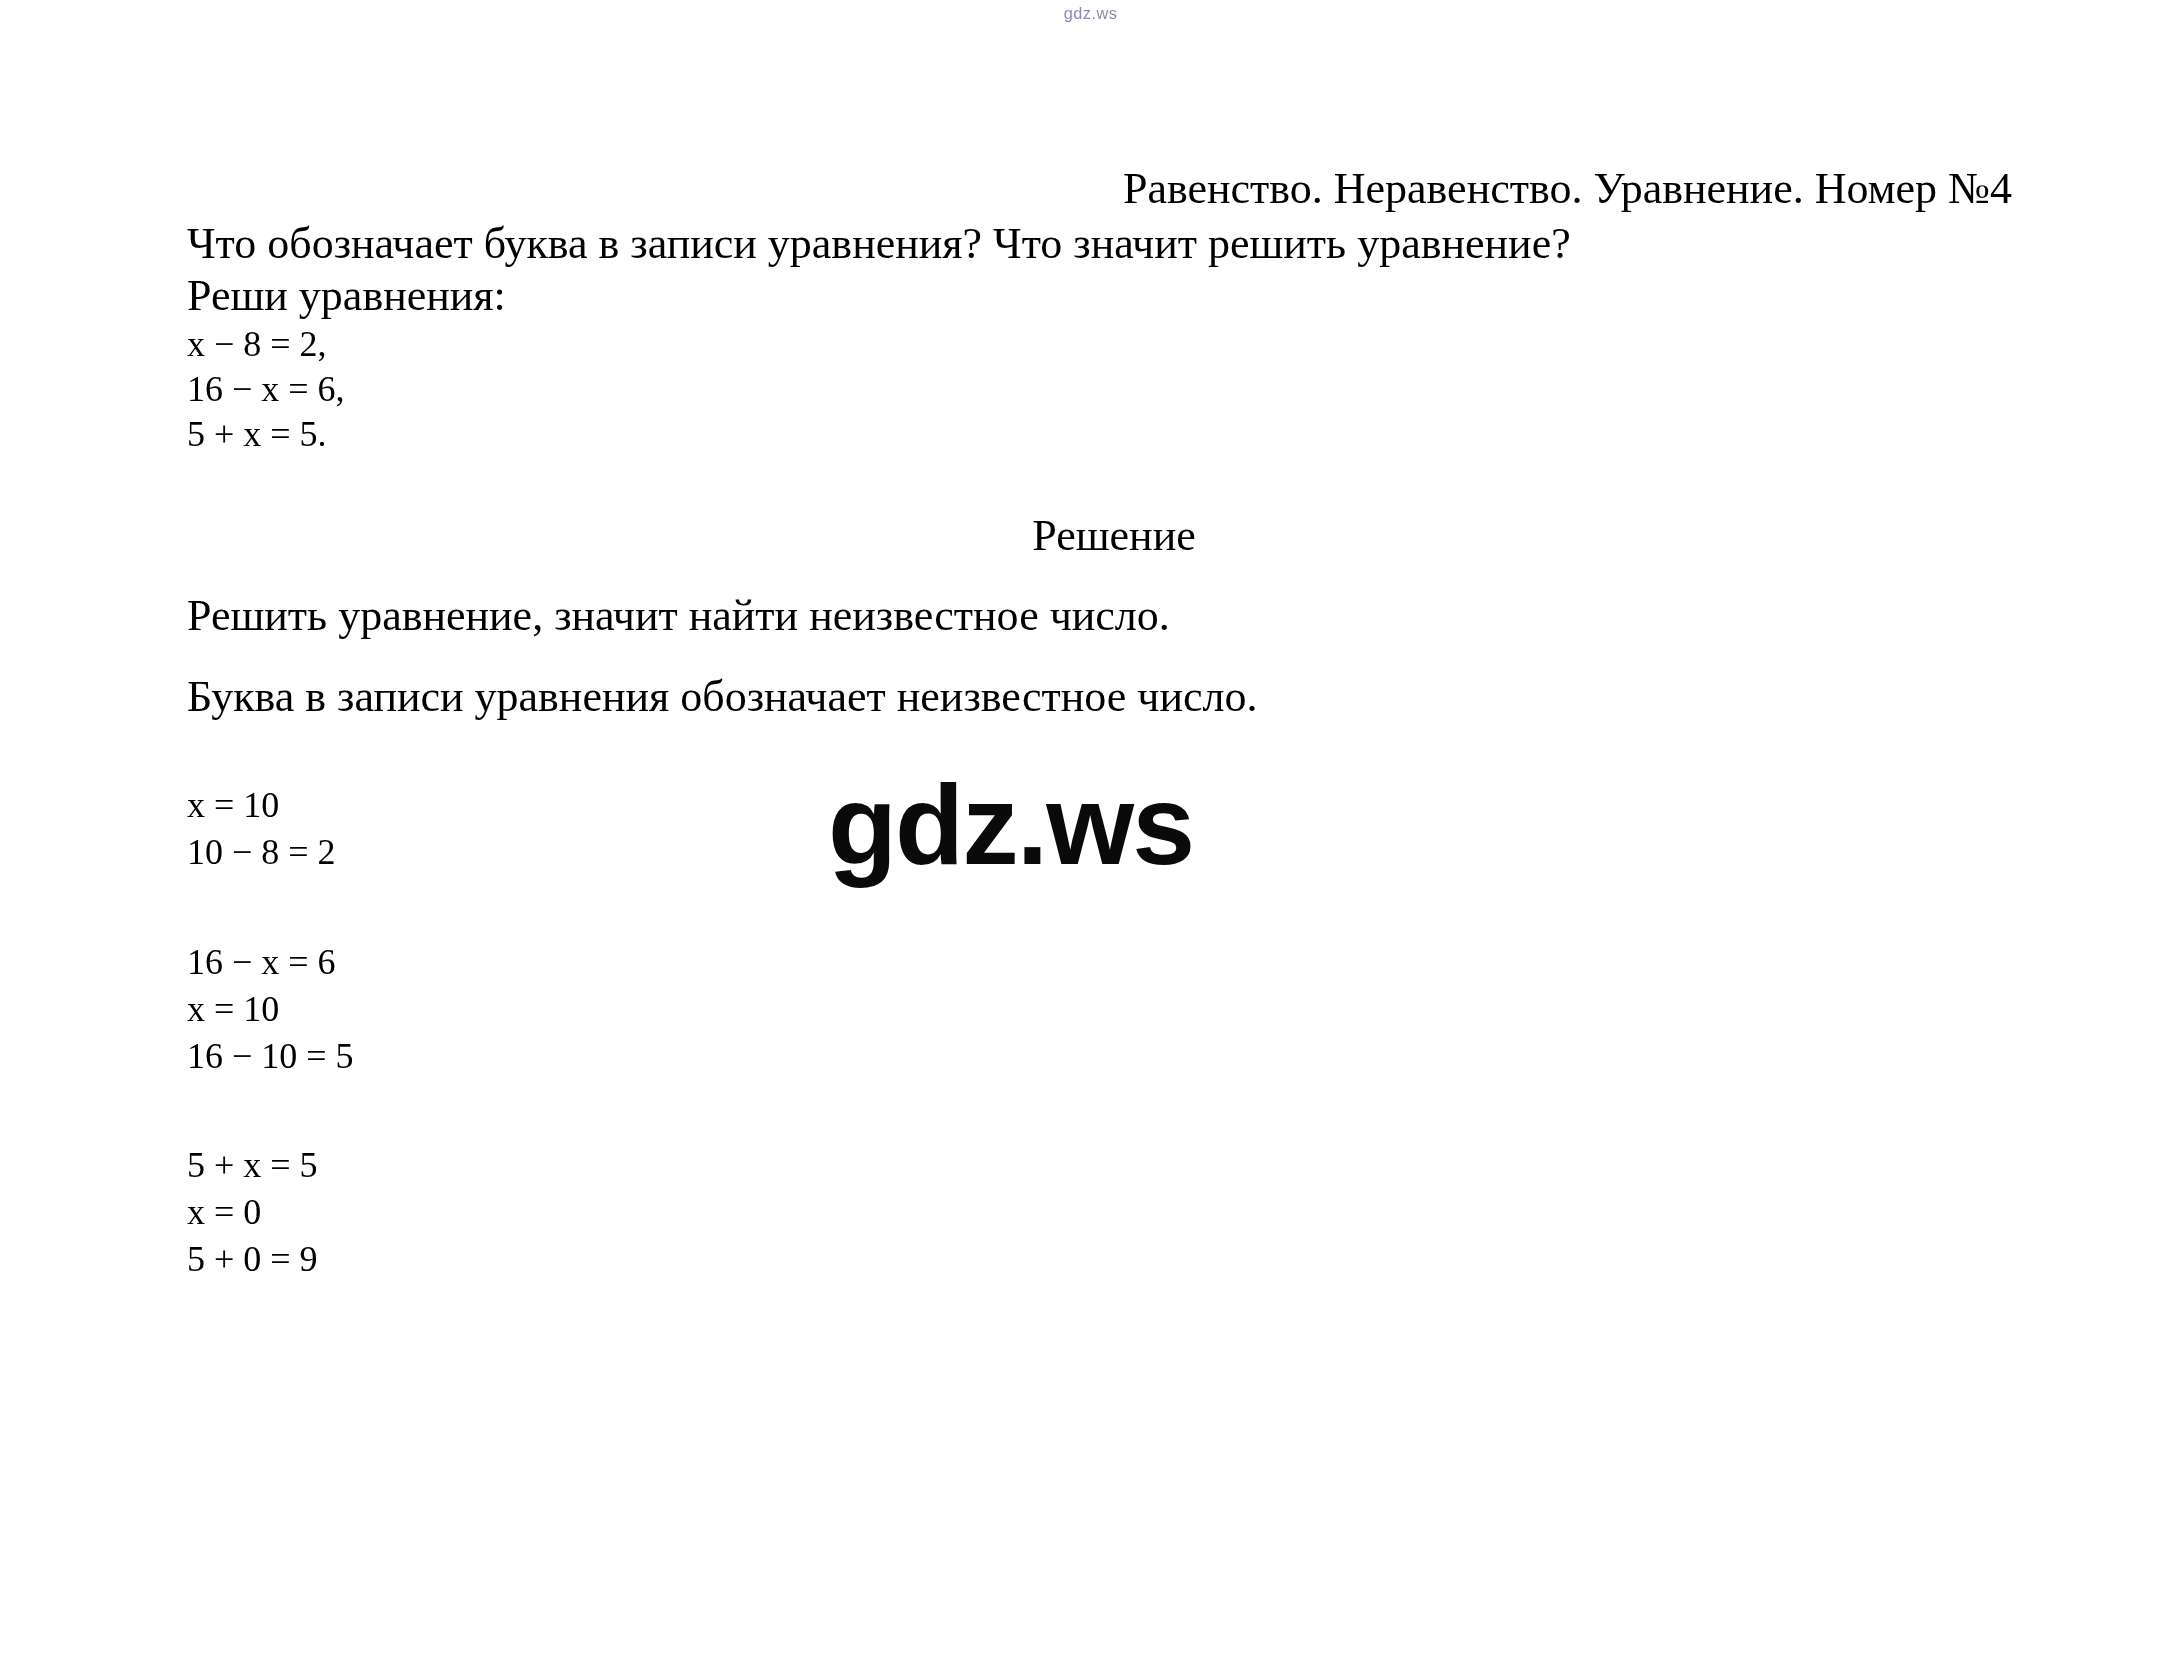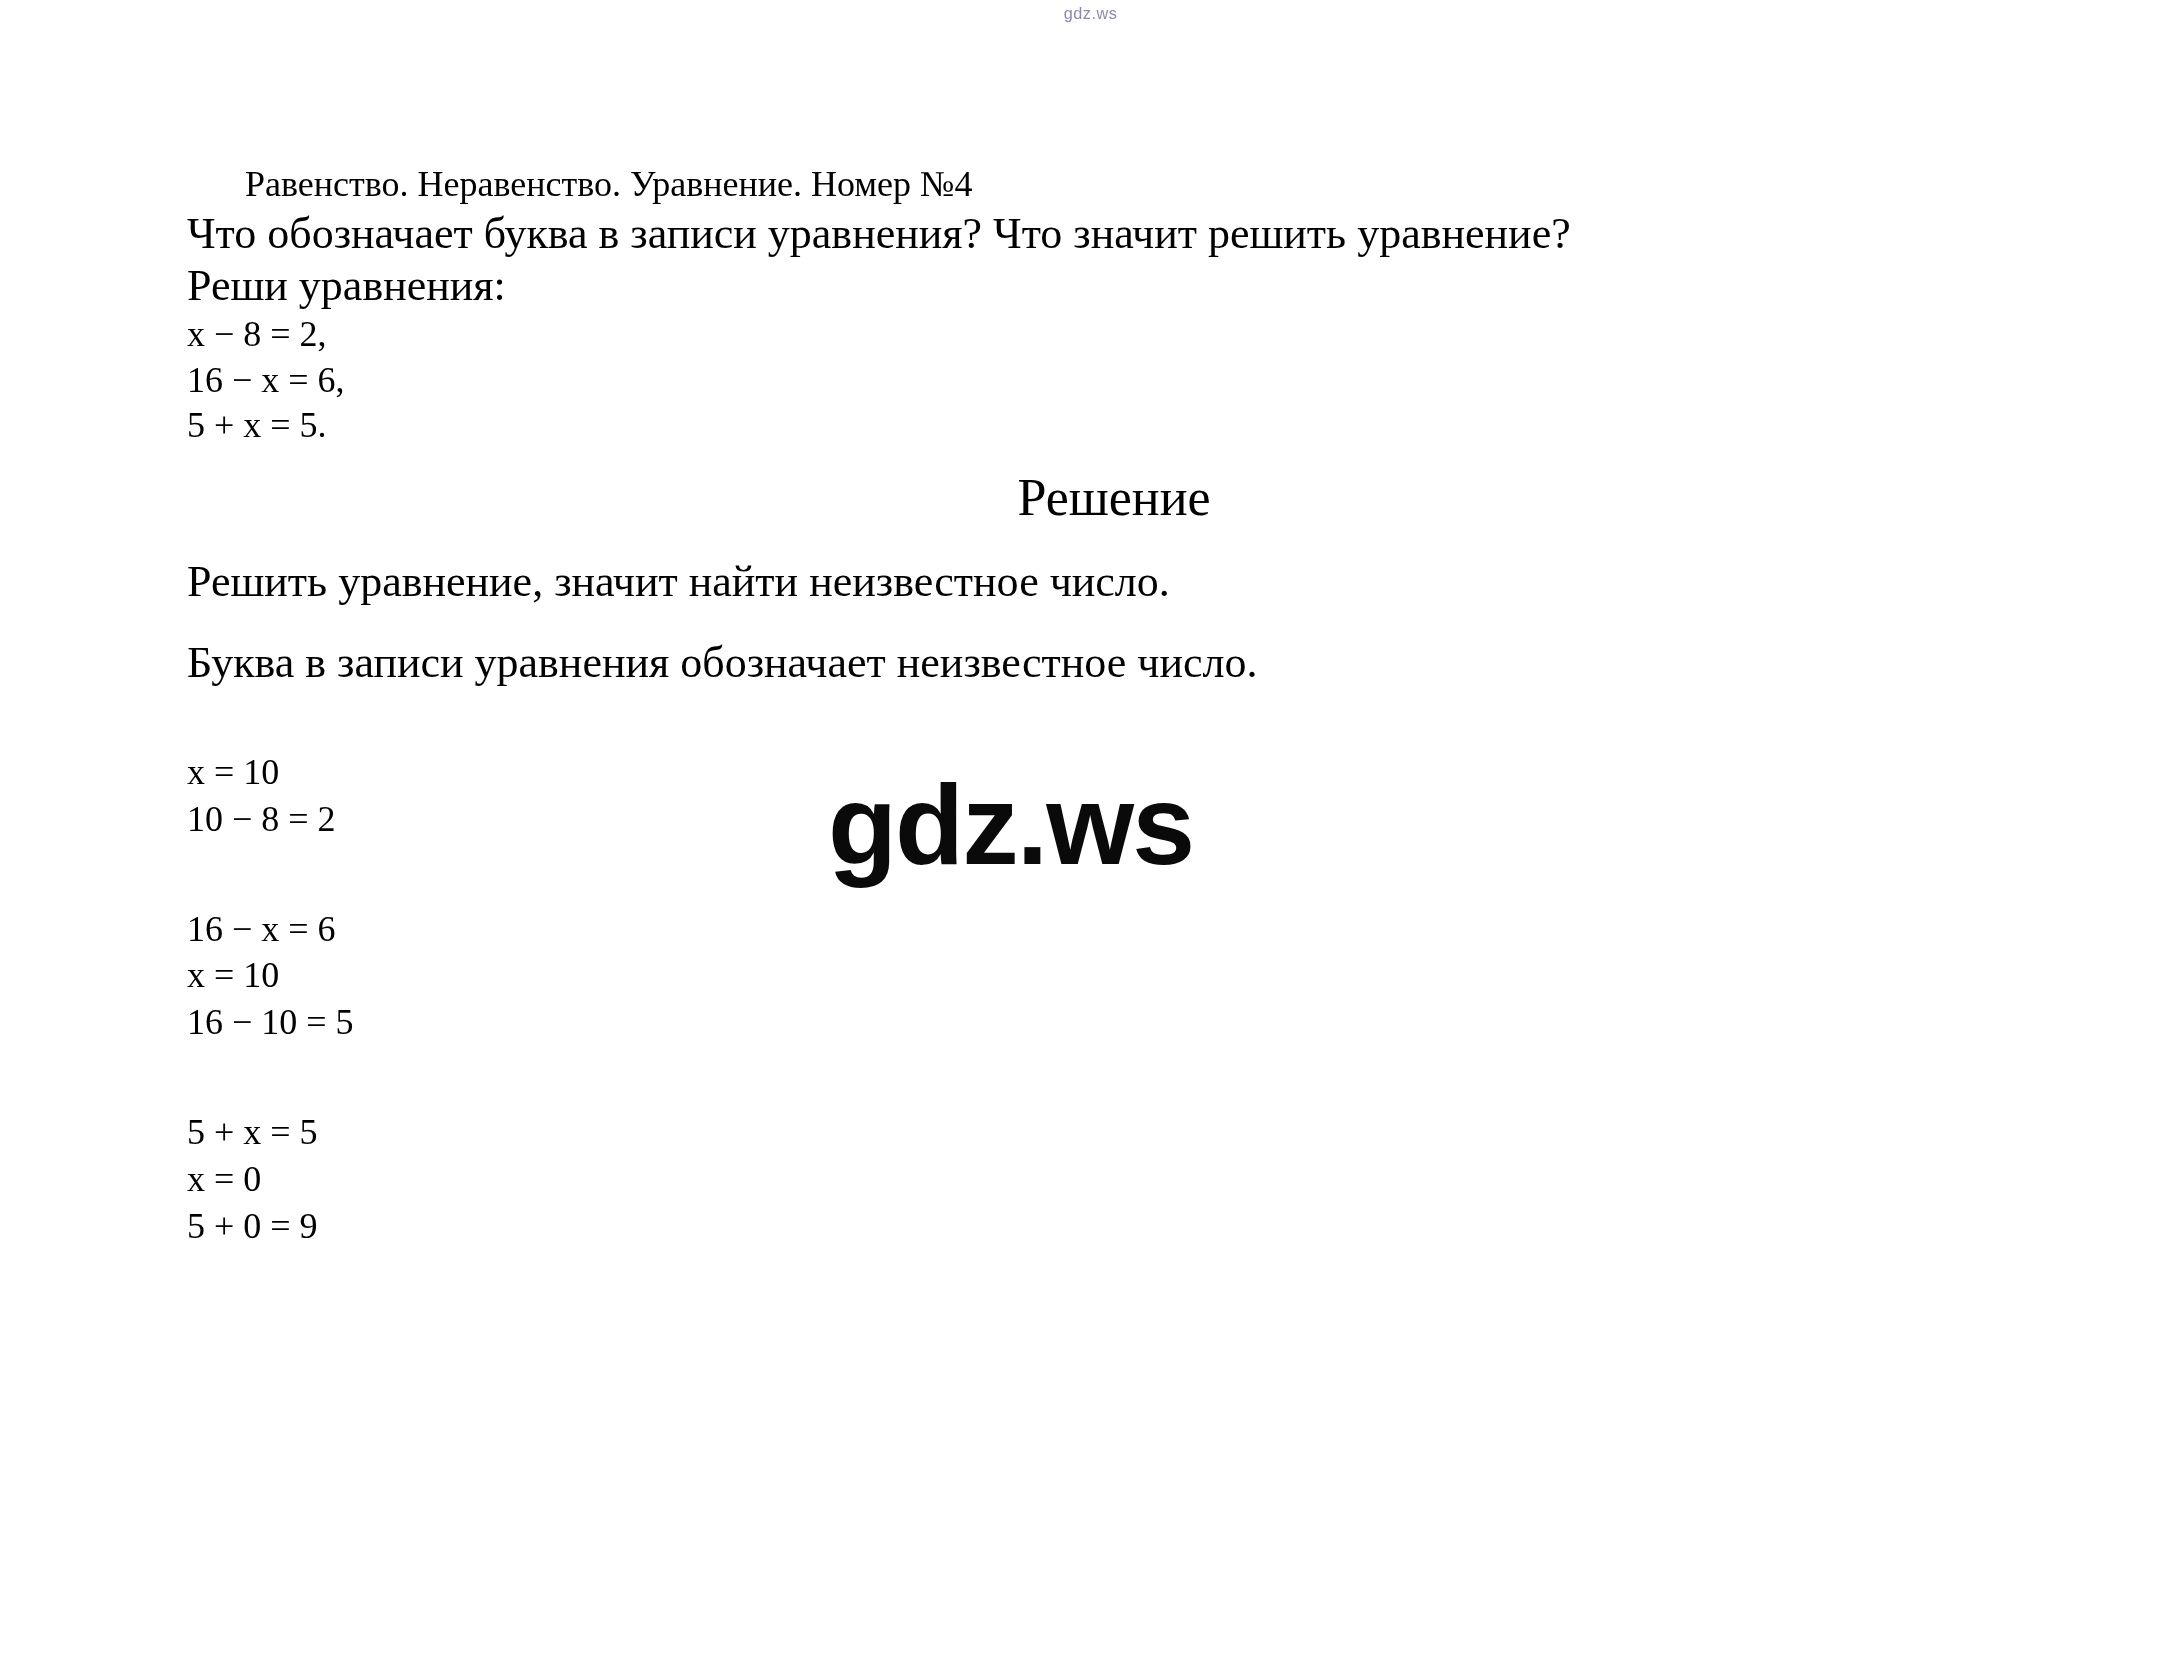--- a/index.html
+++ b/index.html
@@ -29,22 +29,22 @@
   }
 
   .page {
     position: absolute;
     top: 163px;
     left: 187px;
     width: 1825px;
   }
 
   .title {
-    text-align: left;
-    font-size: 36px;
+    text-align: right;
+    font-size: 44px;
     line-height: 1.18;
     padding-left: 58px;
   }
 
   .line {
     font-size: 44px;
     line-height: 1.18;
     white-space: pre;
   }
 
@@ -53,22 +53,22 @@
   }
 
   .eq-line {
     font-size: 36px;
     line-height: 1.26;
     white-space: pre;
   }
 
   .section-head {
     text-align: center;
-    font-size: 52px;
-    margin-top: 20px;
+    font-size: 44px;
+    margin-top: 52px;
     padding-left: 29px;
   }
 
   .para {
     font-size: 44px;
     line-height: 1.36;
     margin-top: 21px;
   }
 
   .para.second {

